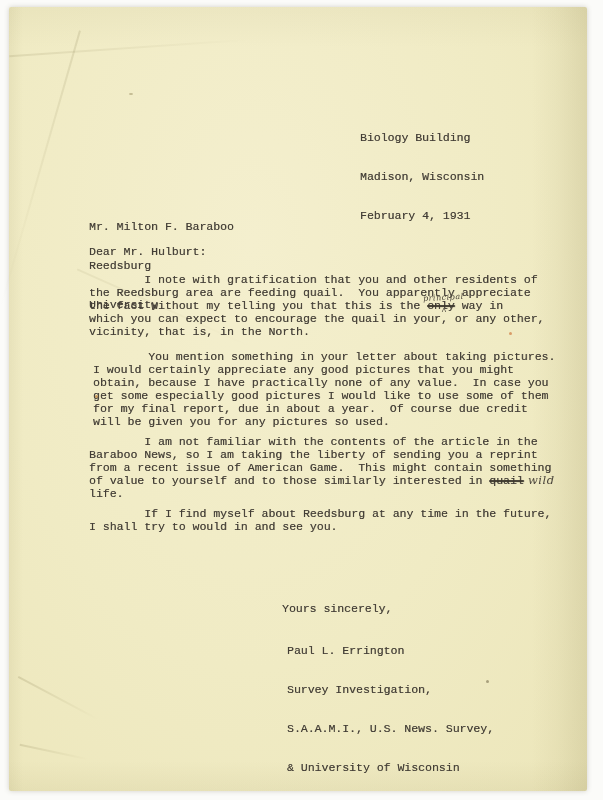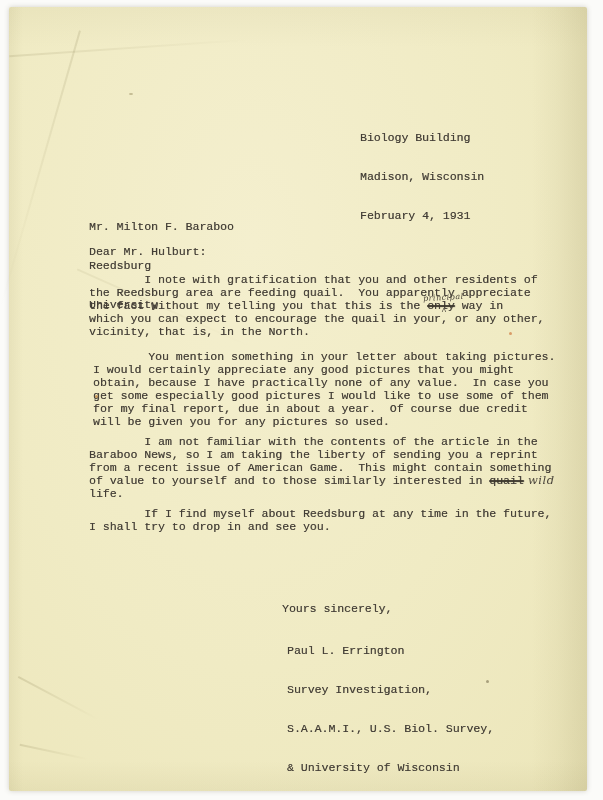--- a/index.html
+++ b/index.html
@@ -140,25 +140,25 @@
       <div class="tline">Mr. Milton F. Baraboo</div>
       <div class="tline">Reedsburg</div>
       <div class="tline">University</div>
     </div>
 
     <div class="typed salutation">Dear Mr. Hulburt:</div>
 
     <div class="typed para-0"><div class="tline">        I note with gratification that you and other residents of</div><div class="tline">the Reedsburg area are feeding quail.  You apparently appreciate</div><div class="tline">the fact without my telling you that this is the <span class="struck">only<span class="hand above">principal</span><span class="caret">^</span></span> way in</div><div class="tline">which you can expect to encourage the quail in your, or any other,</div><div class="tline">vicinity, that is, in the North.</div></div>
     <div class="typed para-1"><div class="tline">        You mention something in your letter about taking pictures.</div><div class="tline">I would certainly appreciate any good pictures that you might</div><div class="tline">obtain, because I have practically none of any value.  In case you</div><div class="tline">get some especially good pictures I would like to use some of them</div><div class="tline">for my final report, due in about a year.  Of course due credit</div><div class="tline">will be given you for any pictures so used.</div></div>
     <div class="typed para-2"><div class="tline">        I am not familiar with the contents of the article in the</div><div class="tline">Baraboo News, so I am taking the liberty of sending you a reprint</div><div class="tline">from a recent issue of American Game.  This might contain something</div><div class="tline">of value to yourself and to those similarly interested in <span class="struck">quail</span><span class="hand"> wild</span></div><div class="tline">life.</div></div>
-    <div class="typed para-3"><div class="tline">        If I find myself about Reedsburg at any time in the future,</div><div class="tline">I shall try to drop in and see you.</div></div>
+    <div class="typed para-3"><div class="tline">        If I find myself about Reedsburg at any time in the future,</div><div class="tline">I shall try to would in and see you.</div></div>
 
     <div class="typed closing">Yours sincerely,</div>
 
     <div class="typed signature">
       <div class="tline">Paul L. Errington</div>
       <div class="tline">Survey Investigation,</div>
-      <div class="tline">S.A.A.M.I., U.S. Biol. Survey,</div>
+      <div class="tline">S.A.A.M.I., U.S. News. Survey,</div>
       <div class="tline">&amp; University of Wisconsin</div>
     </div>
 
   </div>
 </div>
 
 </body></html>

